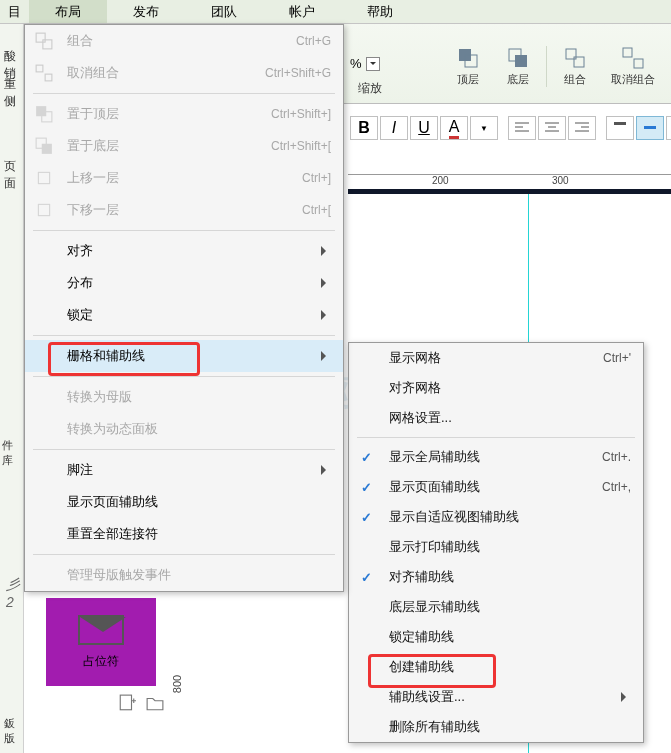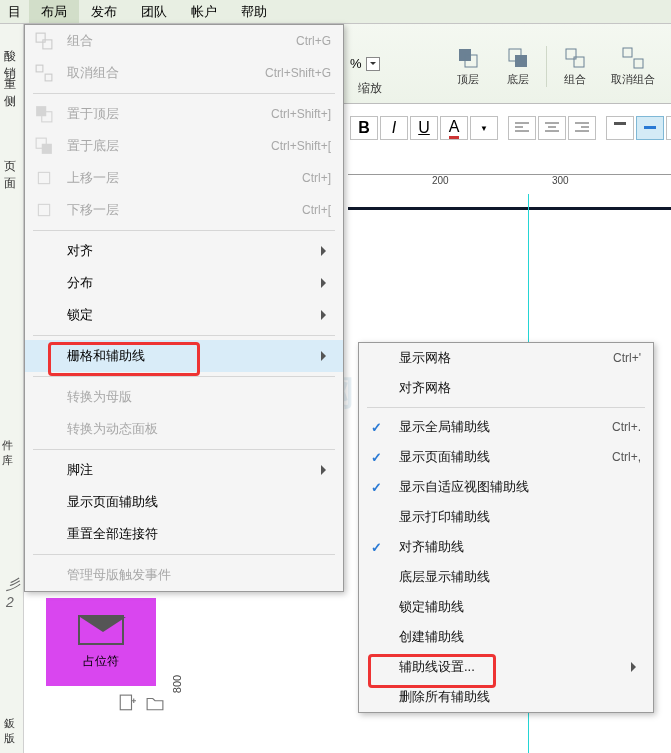--- a/index.html
+++ b/index.html
@@ -1,58 +1,58 @@
 <!DOCTYPE html>
 <html><head>
 <meta charset="utf-8">
 <style>
   * { margin: 0; padding: 0; box-sizing: border-box; font-family: "Microsoft YaHei", sans-serif; }
   body { width: 671px; height: 753px; background: #fff; position: relative; overflow: hidden; }
 
   
   .menubar { position: absolute; top: 0; left: 0; right: 0; height: 24px;
     background: #e8efe3; border-bottom: 1px solid #c5c5c5; display: flex; z-index: 5; }
-  .menubar .mi { padding: 3px 12px; font-size: 13px; color: #000; cursor: default; }
+  .menubar .mi { padding: 3px 26px; font-size: 13px; color: #000; cursor: default; }
   .menubar .mi.first { padding: 3px 8px; }
   .menubar .mi.active { background: #d2dec9; }
 
   
   .toolbar-bg { position: absolute; top: 24px; left: 0; right: 0; height: 80px;
     background: linear-gradient(#f4f8f1,#edf3e9); border-bottom: 1px solid #bdbdbd; z-index: 0;}
   .top-tools { position: absolute; top: 46px; right: 8px; display: flex; gap: 6px; align-items: flex-start; z-index:1;}
   .top-tools .grp { display:flex; flex-direction:column; align-items:center; gap:2px; padding:0 8px;justify-content:center;}
   .top-tools .grp.sep { border-left:1px solid #cfd8c8; padding-left:14px;}
   .top-tools .icon { width:28px; height:24px; }
   .top-tools .lbl { font-size:11px; color:#333; }
   .zoom { position:absolute; top:56px; left:350px; display:flex; align-items:center; z-index:1;}
   .zoom .pct { font-size:13px; }
   .zoom .dd { width:14px; height:14px; border:1px solid #888; background:#fff; margin-left:4px; position:relative;}
   .zoom .dd::after{content:"";position:absolute;top:4px;left:3px;border:3px solid transparent;border-top-color:#333;}
 
   
   .fmt { position:absolute; top:116px; left:350px; display:flex; gap:2px; z-index:1;}
   .fmt .fb { width:28px; height:24px; border:1px solid #c0c0c0; background:#fff; display:flex;align-items:center;justify-content:center;}
   .fmt .fb.sel { background:#d4ebf6; border-color:#7fb8d6;}
-  .ruler-h { position:absolute; top:174px; left:348px; right:0; height:36px; background:#fff;
-    border-top:1px solid #999; border-bottom:3px solid #0f172a; z-index:0;}
+  .ruler-h { position:absolute; top:174px; left:348px; right:0; height:20px; background:#fff;
+    border-top:1px solid #999; border-bottom:5px solid #0f172a; z-index:0;}
   .ruler-h .tick { position:absolute; top:0; font-size:10px; color:#444; }
   .guide-v { position:absolute; top:194px; bottom:0; width:1px; background:#23d5d5; z-index:0;}
 
   
   .leftstrip { position:absolute; top:24px; left:0; width:24px; bottom:0; background:#f2f5ef; border-right:1px solid #d0d0d0; z-index:2;}
   .leftstrip .lbl{ font-size:12px; color:#333; writing-mode:horizontal-tb; padding:4px 2px; display:block;}
   .leftstrip .s1{position:absolute;top:20px;left:2px;}
   .leftstrip .s2{position:absolute;top:48px;left:2px;}
   .leftstrip .s3{position:absolute;top:130px;left:2px;}
   .leftstrip .s4{position:absolute;top:410px;left:0;font-size:11px;}
   .leftstrip .s5{position:absolute;top:548px;left:4px;font-size:14px;color:#666;font-style:italic;}
   .leftstrip .s6{position:absolute;top:688px;left:2px;font-size:11px;}
 
   
-  .ph-panel { position:absolute; left:46px; top:598px; width:110px; height:88px; background:#d946ef; z-index:1;
+  .ph-panel { position:absolute; left:46px; top:598px; width:110px; height:88px; background:#a21caf; z-index:1;
     display:flex; flex-direction:column; align-items:center; justify-content:center;}
   .ph-panel .env { width:46px; height:30px; border:2px solid #555; position:relative; }
   .ph-panel .env::before{content:"";position:absolute;top:0;left:0;border:23px solid transparent;border-top:15px solid #555;}
   .ph-panel .plbl { font-size:12px; margin-top:8px; }
   .bot-icons { position:absolute; left:118px; top:694px; display:flex; gap:10px; z-index:1;}
   .bot-icons .bi{ width:18px;height:18px;}
   .ruler-v-val{position:absolute;left:168px;top:678px;font-size:11px;color:#444;transform:rotate(-90deg);z-index:1;}
 
   
   .menu1 { position:absolute; top:24px; left:24px; width:320px; background:#f5f5f5;
@@ -63,21 +63,21 @@
   .menu1 .row .sc { margin-left:auto; color:#a8a8a8; font-size:12px;}
   .menu1 .row .arr { margin-left:auto; }
   .menu1 .row .arr::after{content:"";border:5px solid transparent;border-left-color:#555;display:inline-block;}
   .menu1 .sep { height:1px; background:#d6d6d6; margin:4px 8px; }
   .menu1 .row.hover { background:#d9ecf8; }
 
   
   .redbox1 { position:absolute; border:3px solid #e33; border-radius:4px; z-index:30; pointer-events:none;}
 
   
-  .menu2 { position:absolute; top:342px; left:358px; width:296px; background:#f5f5f5;
+  .menu2 { position:absolute; top:342px; left:348px; width:296px; background:#f5f5f5;
     border:1px solid #9a9a9a; box-shadow:2px 2px 6px rgba(0,0,0,.25); z-index:9;}
   .menu2 .row { display:flex; align-items:center; height:30px; padding:0 12px 0 40px; position:relative; font-size:13px; color:#111;}
   .menu2 .row .chk { position:absolute; left:12px; color:#2a7ad4; font-weight:bold;}
   .menu2 .row .sc { margin-left:auto; color:#555; font-size:12px;}
   .menu2 .sep { height:1px; background:#d6d6d6; margin:4px 8px;}
   .menu2 .row .arr { margin-left:auto;}
   .menu2 .row .arr::after{content:"";border:5px solid transparent;border-left-color:#555;display:inline-block;}
 
   .redbox2 { position:absolute; border:3px solid #e33; border-radius:4px; z-index:30; pointer-events:none;}
 
@@ -311,20 +311,23 @@
 <div class="redbox1" style="top:342px;left:48px;width:152px;height:34px"></div>
 
 <div class="menu2">
   <div class="row">
       <span>显示网格</span>
       <span class="sc">Ctrl+'</span>
     </div>
   <div class="row">
       <span>对齐网格</span>
     </div>
+  <div class="row">
+      <span>网格设置...</span>
+    </div>
   <div class="sep"></div>
   <div class="row">
       <span class="chk">✓</span>
       <span>显示全局辅助线</span>
       <span class="sc">Ctrl+.</span>
     </div>
   <div class="row">
       <span class="chk">✓</span>
       <span>显示页面辅助线</span>
       <span class="sc">Ctrl+,</span>

